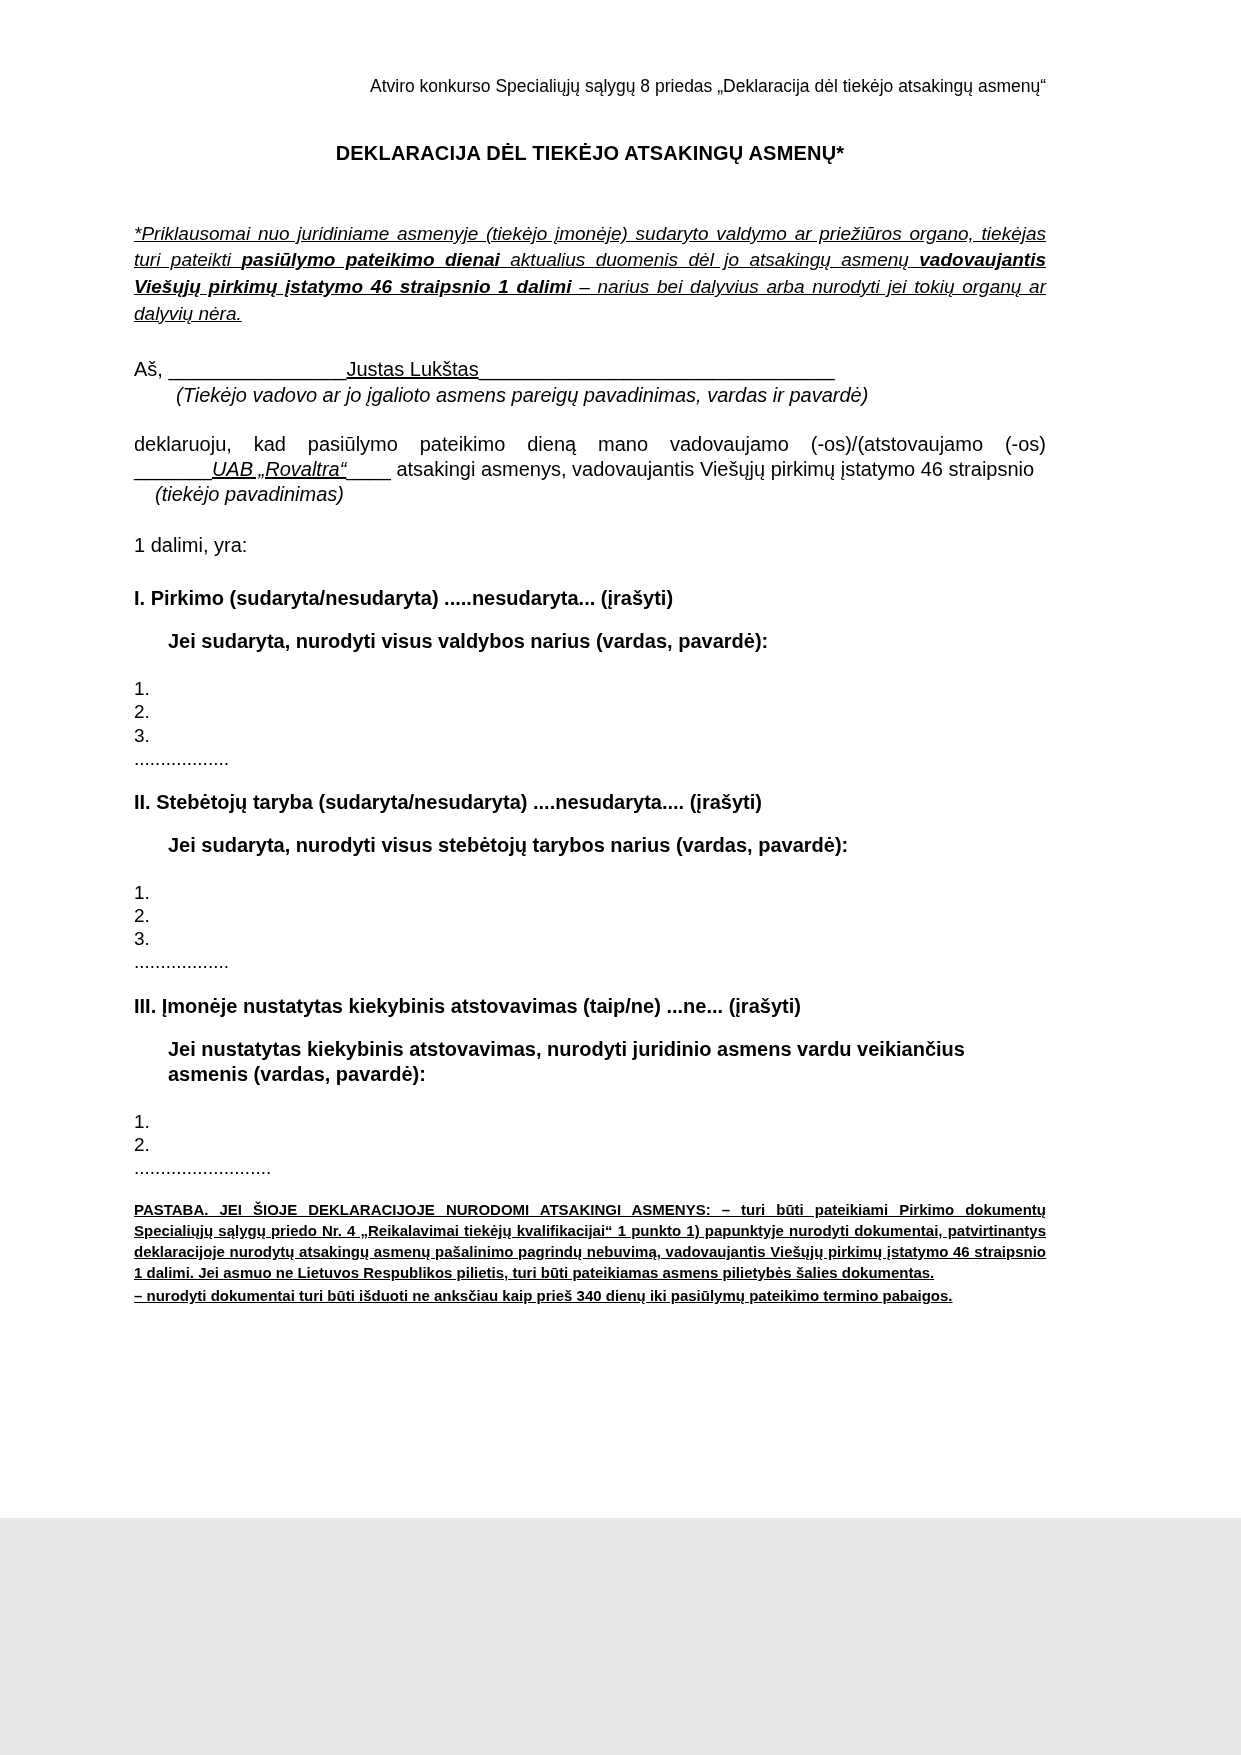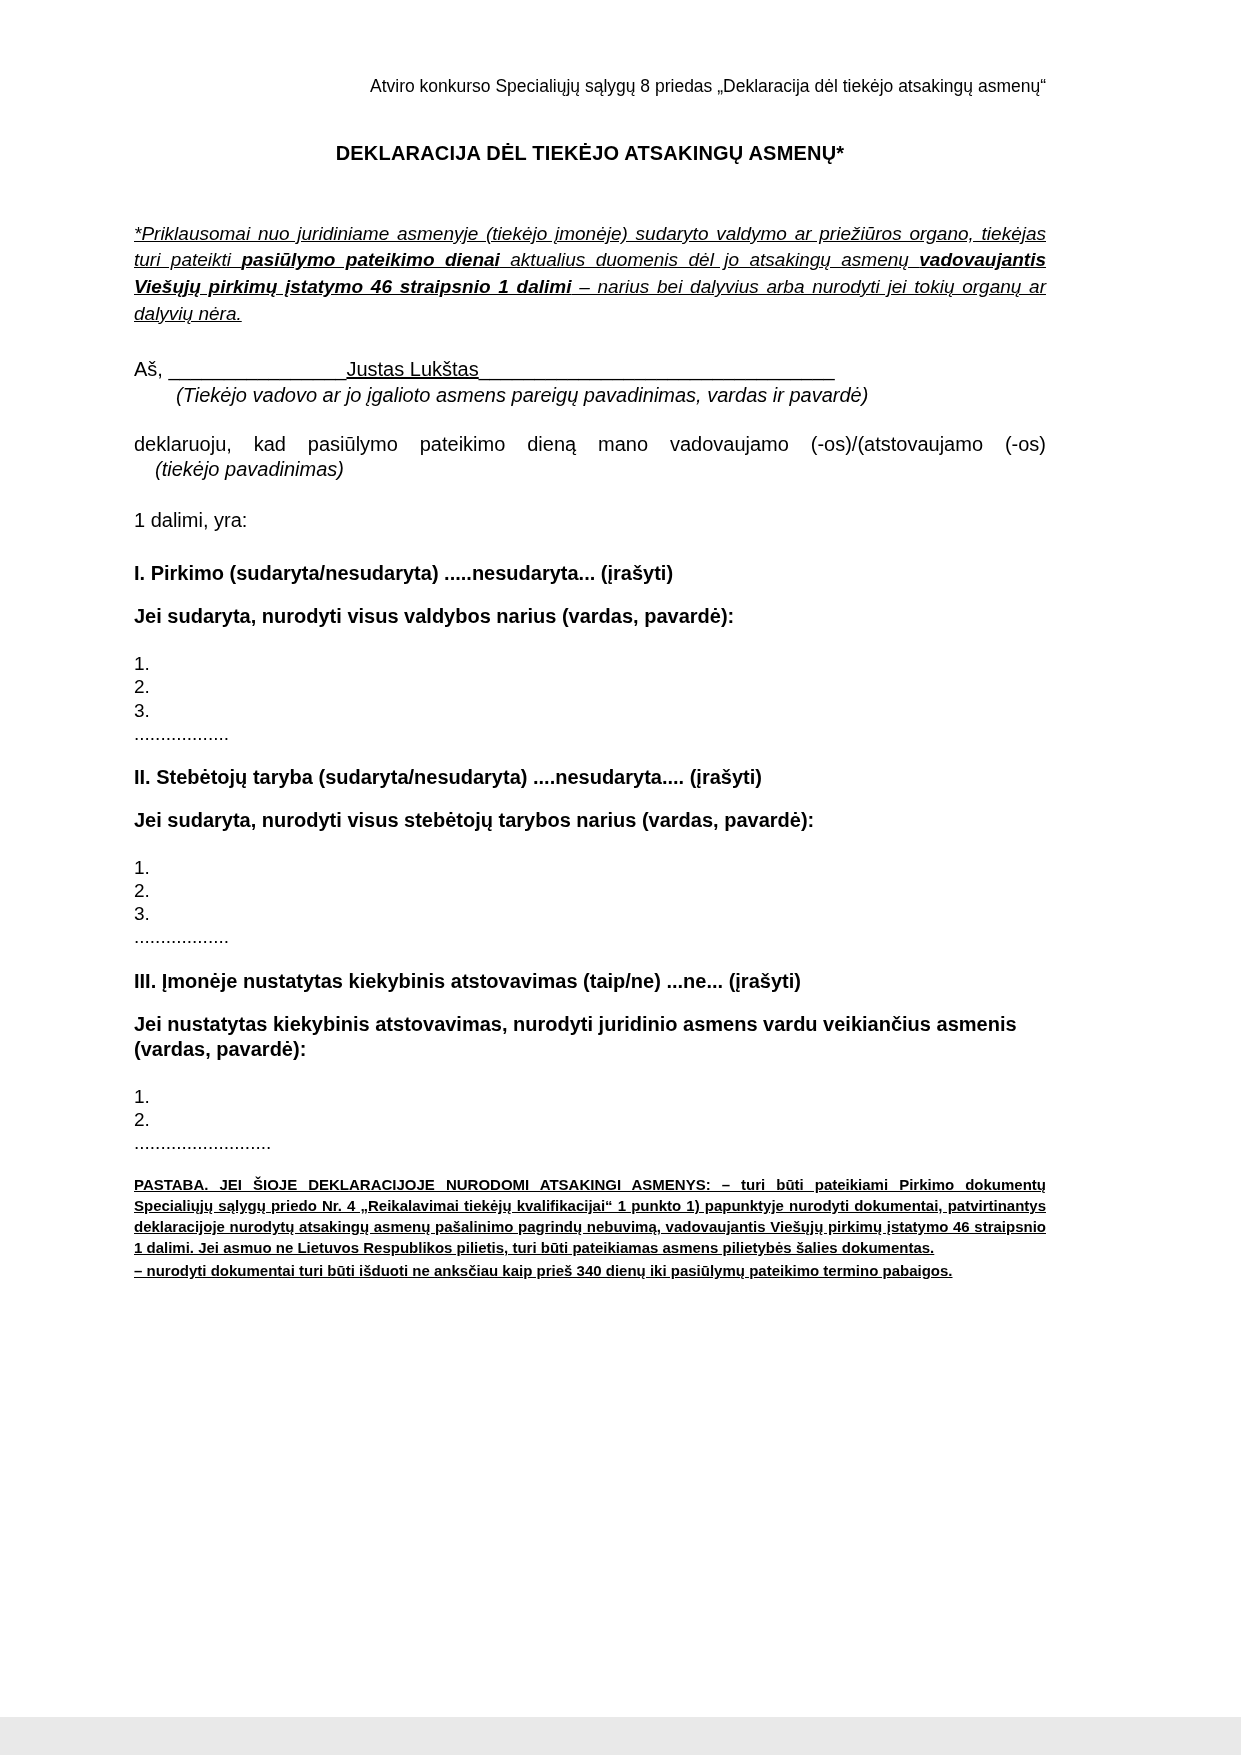--- a/index.html
+++ b/index.html
@@ -4,21 +4,21 @@
 <style>
   * { margin: 0; padding: 0; box-sizing: border-box; }
   html, body { background: #e9e9e9; }
   body {
     width: 1241px;
     font-family: "Liberation Sans", sans-serif;
     color: #000;
   }
   .page {
     width: 1241px;
-    height: 1717px;
+    height: 1518px;
     background: #ffffff;
     padding: 76px 195px 40px 134px;
     overflow: hidden;
   }
   .header-note {
     font-size: 17.5px;
     text-align: right;
     line-height: 1.25;
     margin-bottom: 44px;
     white-space: nowrap;
@@ -53,21 +53,21 @@
     text-align: justify;
     text-align-last: justify;
   }
   .decl-caption {
     font-style: italic;
     margin-left: 21px;
     margin-bottom: 26px;
   }
   .closing { margin-bottom: 28px; }
   .sec-heading { font-weight: bold; margin-bottom: 18px; }
-  .sec-sub { font-weight: bold; margin-bottom: 23px; }
+  .sec-sub { font-weight: bold; margin-bottom: 23px; margin-left: 34px; }
   .list-item { font-size: 19px; line-height: 1.22; }
   .dots { font-size: 19px; line-height: 1.22; margin-bottom: 20px; }
   .note {
     font-size: 15px;
     font-weight: bold;
     text-decoration: underline;
     text-align: justify;
     line-height: 1.4;
   }
   .note-p1 { margin-bottom: 2px; }
@@ -82,20 +82,21 @@
   <h1 class="title">DEKLARACIJA DĖL TIEKĖJO ATSAKINGŲ ASMENŲ*</h1>
 
   <p class="intro"><span>*Priklausomai nuo juridiniame asmenyje (tiekėjo įmonėje) sudaryto valdymo ar priežiūros organo, tiekėjas turi pateikti </span><span class="b">pasiūlymo pateikimo dienai</span><span> aktualius duomenis dėl jo atsakingų asmenų </span><span class="b">vadovaujantis Viešųjų pirkimų įstatymo 46 straipsnio 1 dalimi</span><span> – narius bei dalyvius arba nurodyti jei tokių organų ar dalyvių nėra.</span></p>
 
   <div class="line sig-line"><span>Aš, </span><span>________________</span><span class="u">Justas Lukštas</span><span>________________________________</span></div>
 
   <p class="sig-caption">(Tiekėjo vadovo ar jo įgalioto asmens pareigų pavadinimas, vardas ir pavardė)</p>
 
   <div class="line decl-l1">deklaruoju, kad pasiūlymo pateikimo dieną mano vadovaujamo (-os)/(atstovaujamo (-os)</div>
 
+  <div class="line"><span>_______</span><span class="i u">UAB „Rovaltra“</span><span>____</span><span> atsakingi asmenys, vadovaujantis Viešųjų pirkimų įstatymo 46 straipsnio</span></div>
 
   <p class="decl-caption">(tiekėjo pavadinimas)</p>
 
   <p class="closing">1 dalimi, yra:</p>
 
   <div class="section">
     <p class="sec-heading">I. Pirkimo (sudaryta/nesudaryta) .....nesudaryta... (įrašyti)</p>
     <p class="sec-sub">Jei sudaryta, nurodyti visus valdybos narius (vardas, pavardė):</p>
     <div class="list-item">1.</div>
     <div class="list-item">2.</div>

